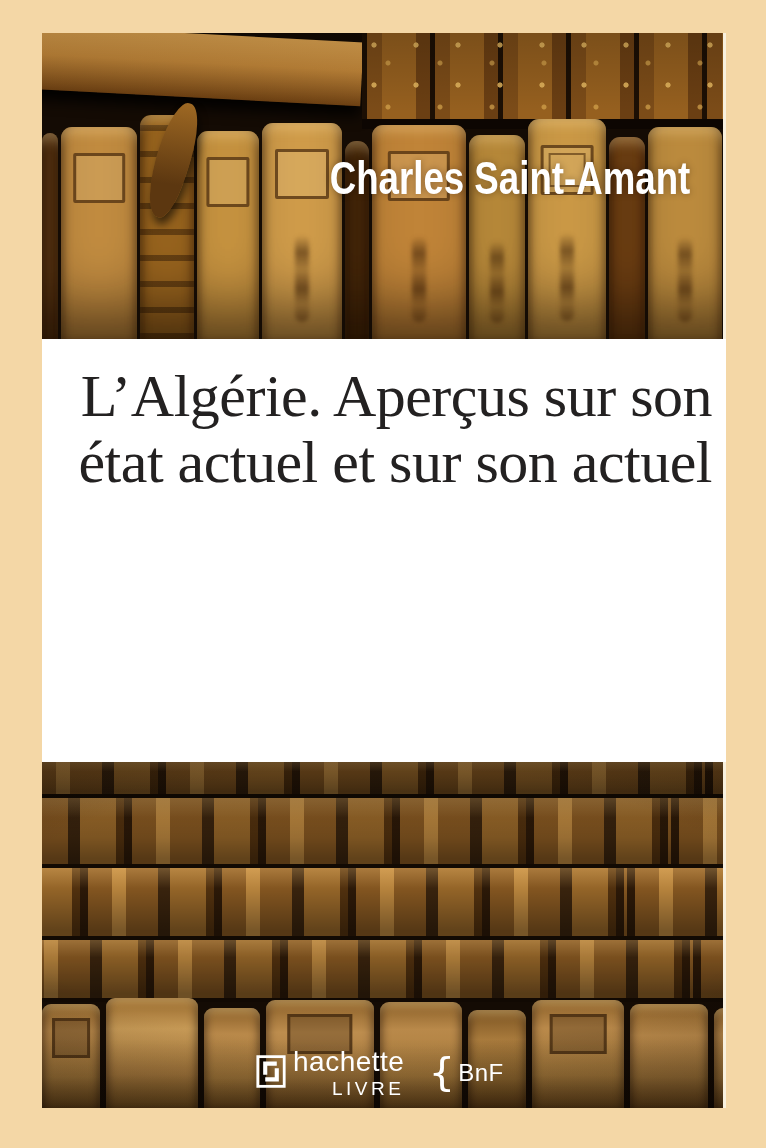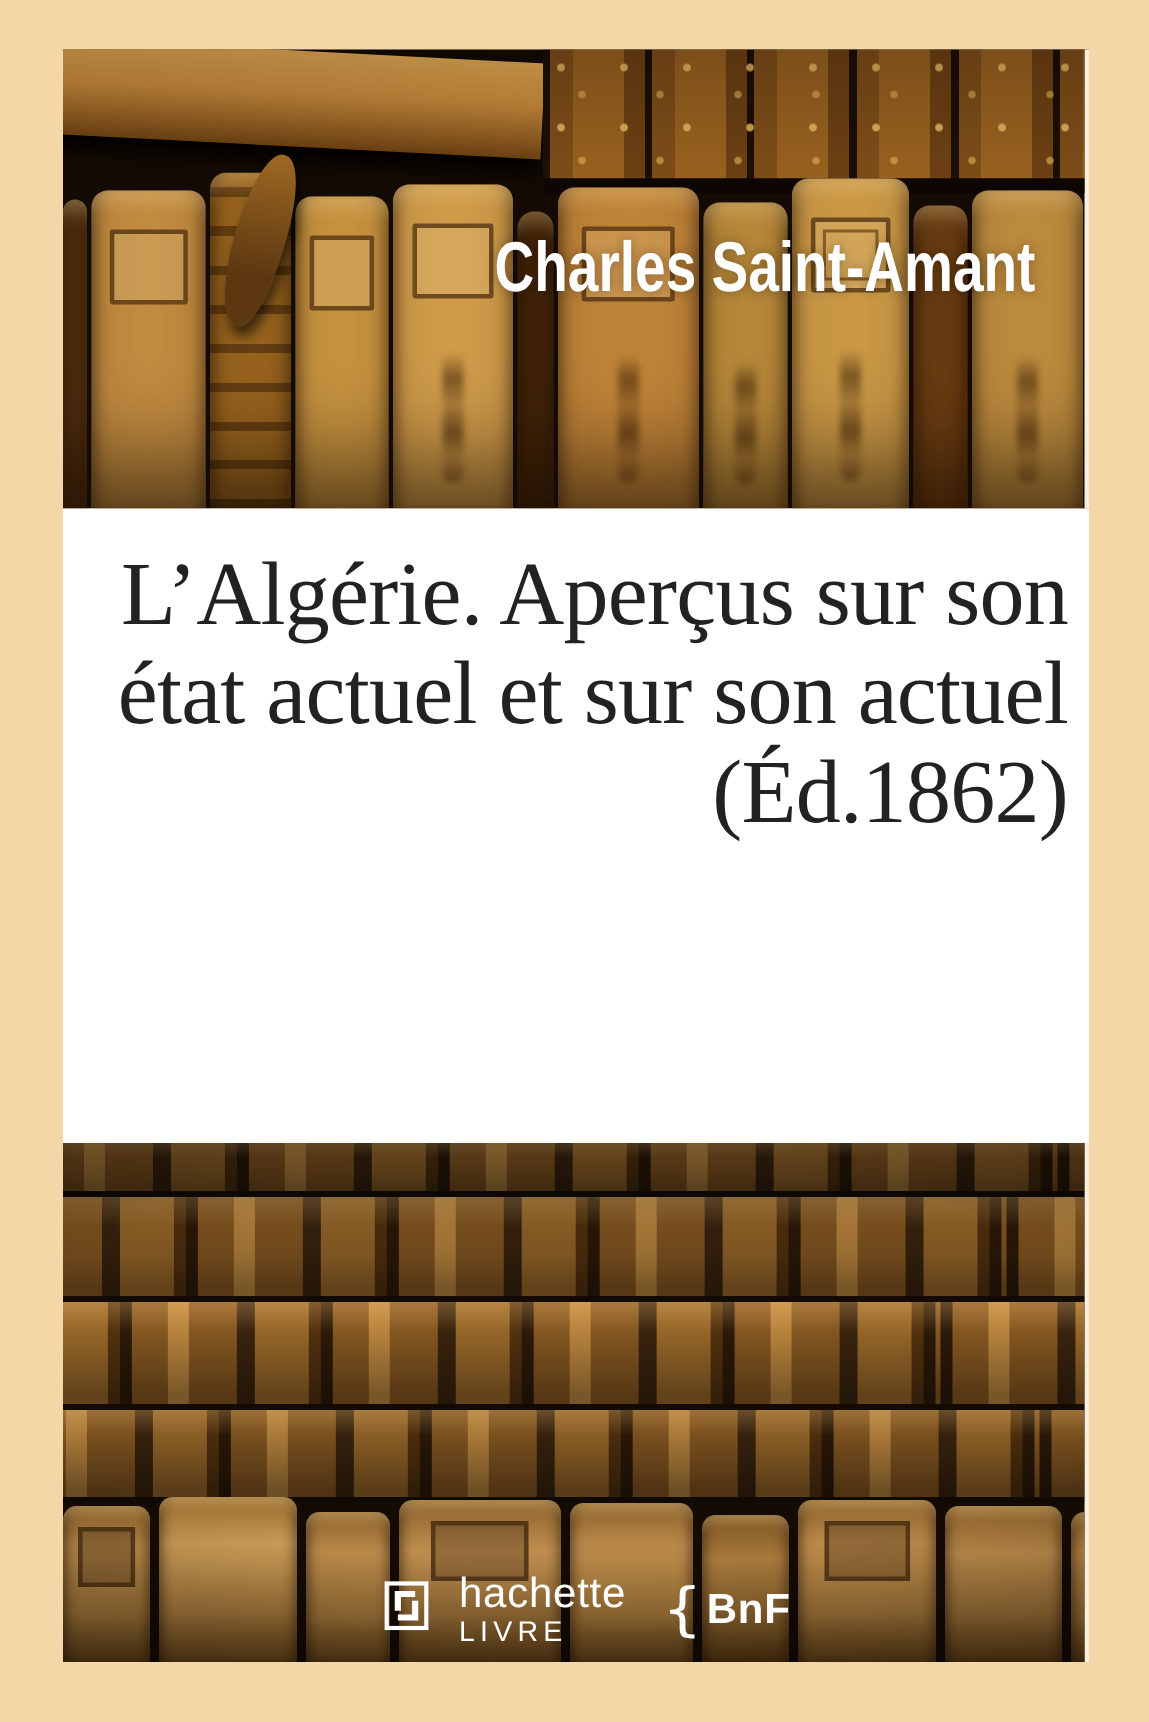--- a/index.html
+++ b/index.html
@@ -3,21 +3,21 @@
 <meta charset="utf-8">
 <style>
   html,body{margin:0;padding:0;}
   body{
     width:766px;height:1148px;position:relative;overflow:hidden;
     background:#f4d7a6;
     font-family:"Liberation Sans",sans-serif;
   }
   
   .panel{position:absolute;left:42px;width:684px;box-sizing:border-box;}
-  .photo{background:#140b04;overflow:hidden;border-right:3px solid #f8f0de;}
+  .photo{background:#140b04;overflow:hidden;border-right:3px solid #f8f0de;text-align:right;}
   .photo-top{top:33px;height:306px;}
   .title-panel{top:339px;height:423px;background:#ffffff;
     text-align:right;padding:24px 14px 0 0;}
   .photo-bottom{top:762px;height:346px;}
 
   
   .title-line{
     font-family:"Liberation Serif",serif;
     font-size:60px;line-height:66px;letter-spacing:-0.5px;
     color:#232121;white-space:nowrap;
@@ -120,28 +120,28 @@
     background:
       radial-gradient(130% 95% at 50% 42%,transparent 42%,rgba(8,3,0,.5) 100%),
       linear-gradient(180deg,rgba(0,0,0,.4),transparent 22%,transparent 80%,rgba(0,0,0,.25));
   }
 
   
   .logos{
     position:absolute;left:214px;top:286px;z-index:6;
     display:flex;align-items:center;gap:24px;color:#fff;
   }
-  .hachette{display:flex;align-items:center;gap:20px;}
+  .hachette{display:flex;align-items:center;gap:7px;}
   .h-text{display:flex;flex-direction:column;line-height:1;}
   .h-name{font-size:28px;font-weight:400;letter-spacing:.5px;}
   .h-sub{font-size:19px;font-weight:400;letter-spacing:3.5px;margin-top:3px;}
   .bnf{display:flex;align-items:center;}
   .bnf-bracket{font-family:"DejaVu Sans",sans-serif;font-size:42px;font-weight:400;
     line-height:1;transform:scaleY(.92);margin-right:3px;}
-  .bnf-name{font-size:28px;font-weight:700;letter-spacing:.5px;line-height:1;}
+  .bnf-name{font-size:24px;font-weight:400;letter-spacing:.5px;line-height:1;}
 </style>
 </head>
 <body>
 
 <div class="panel photo photo-top">
   <div class="plank"></div>
   <div class="upper-row"></div>
 
   <div class="main-row">
     <div class="spine" style="width:16px;margin-top:26px;background-color:#5c3712"></div>
@@ -175,21 +175,20 @@
       <div class="smudge"></div>
     </div>
   </div>
 
   <div class="author">Charles Saint-Amant</div>
 </div>
 
 <div class="panel title-panel">
   <div class="title-line">L’Algérie. Aperçus sur son</div>
   <div class="title-line">état actuel et sur son actuel</div>
-  <div class="title-line">(Éd.1862)</div>
 </div>
 
 <div class="panel photo photo-bottom">
   <div class="stack-row row-1"></div>
   <div class="stack-row row-2"></div>
   <div class="stack-row row-3"></div>
   <div class="stack-row row-4"></div>
 
   <div class="stand-row">
     <div class="stand" style="width:58px;height:104px">

